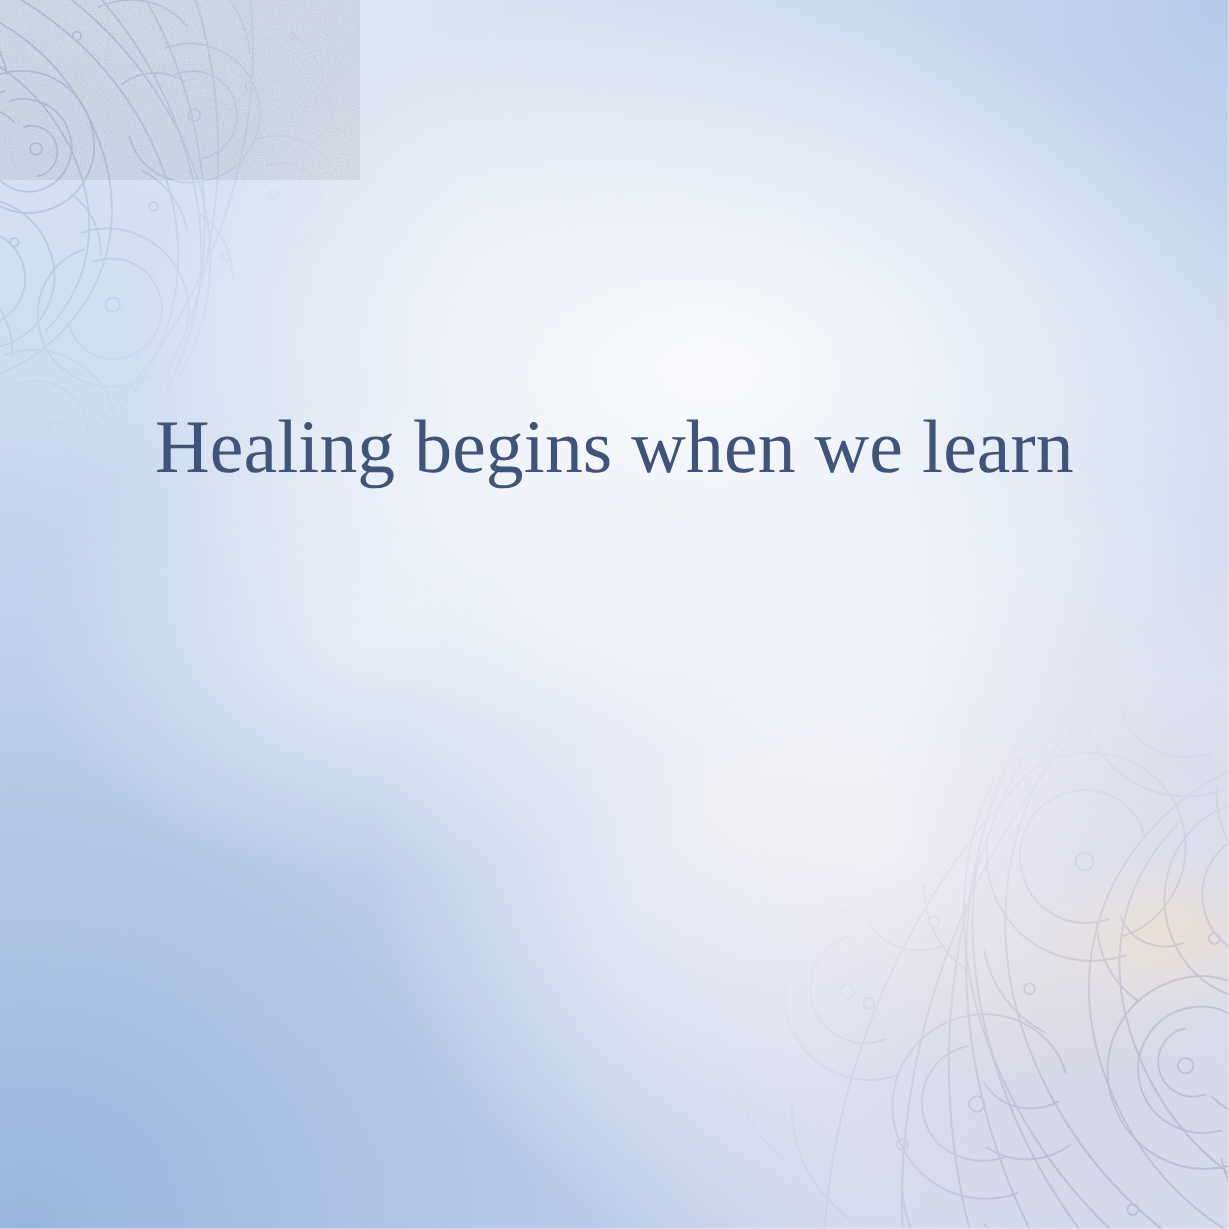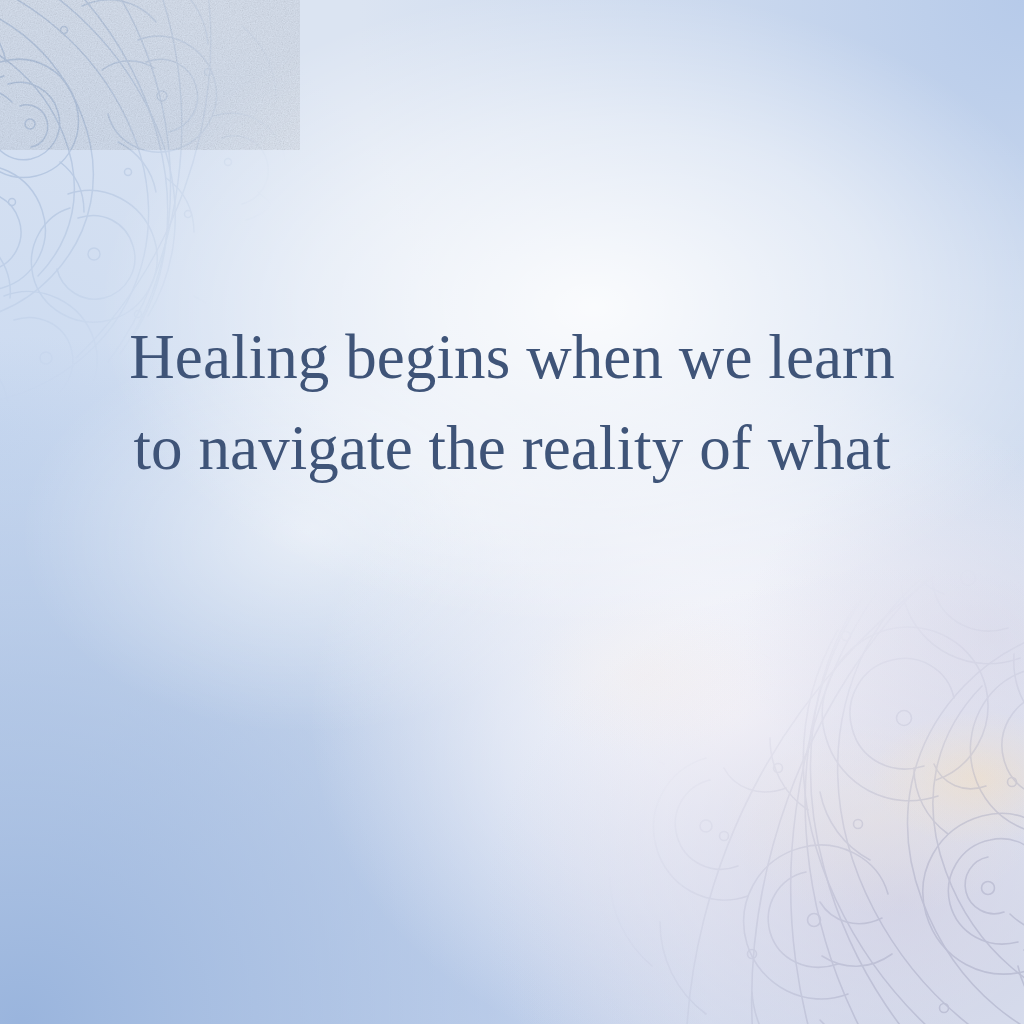--- a/index.html
+++ b/index.html
@@ -93,21 +93,21 @@
     pointer-events: none;
     opacity: 0.30;
     mix-blend-mode: multiply;
   }
 
   
   #quote-block {
     position: absolute;
     left: 0;
     right: 0;
-    top: 312px;
+    top: 327px;
     text-align: center;
     padding: 0 48px;
     box-sizing: border-box;
   }
 
   .quote-line {
     display: block;
     font-family: "Liberation Serif", "DejaVu Serif", serif;
     font-size: 63px;
     line-height: 91px;
@@ -274,16 +274,15 @@
       <feColorMatrix type="saturate" values="0"></feColorMatrix>
       <feComponentTransfer>
         <feFuncA type="linear" slope="0.42" intercept="0.55"></feFuncA>
       </feComponentTransfer>
     </filter>
     <rect width="100%" height="100%" filter="url(#grainFilter)"></rect>
   </svg>
 
   <div id="quote-block">
     <span class="quote-line">Healing begins when we learn</span>
-    <span class="quote-line">to navigate the reality of what</span>
   </div>
 
 </div>
 
 </body></html>

